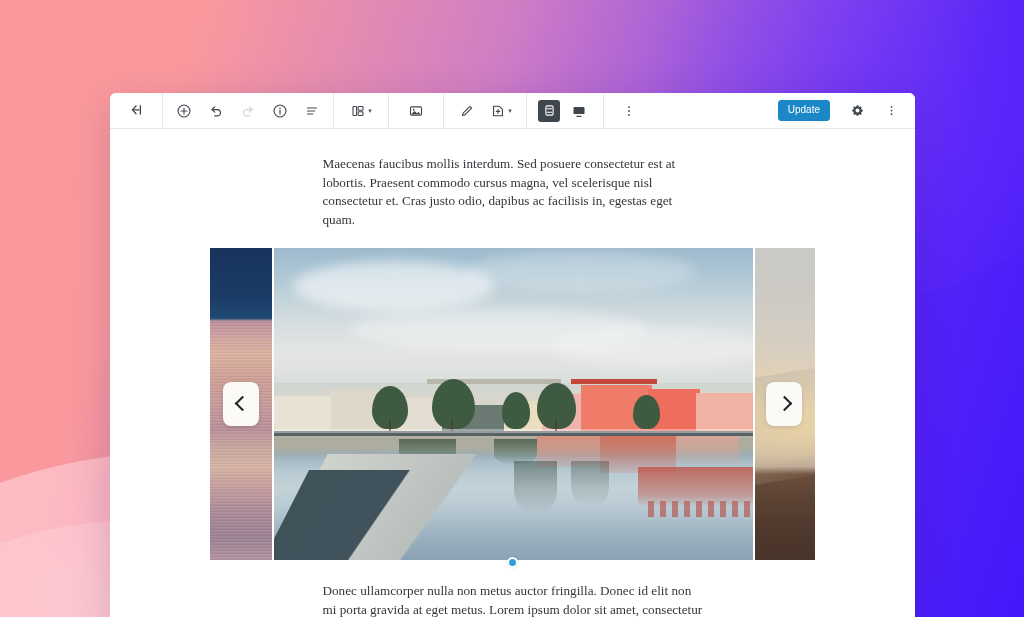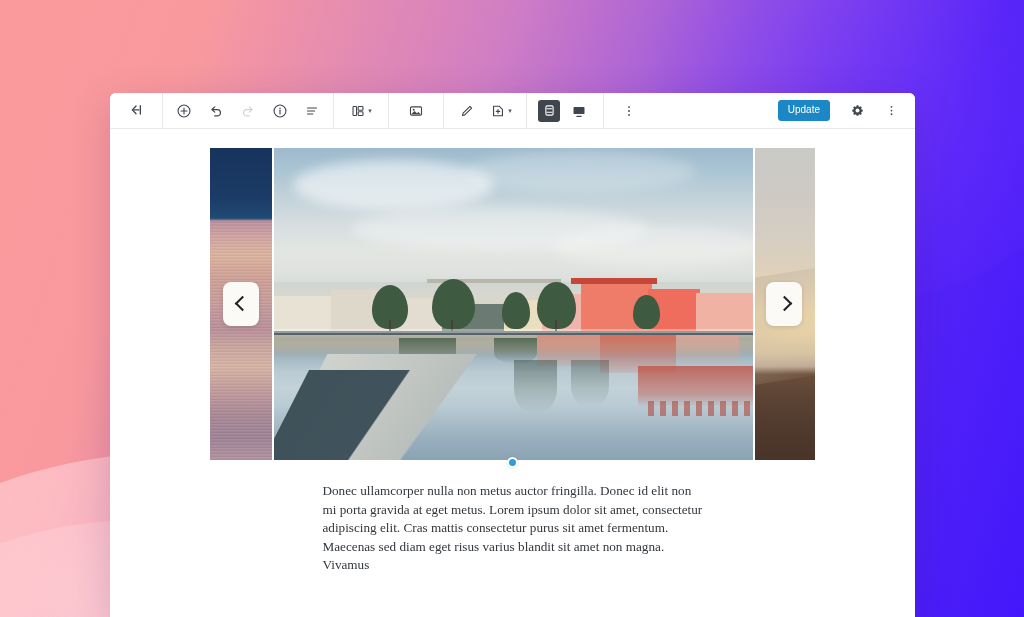--- a/index.html
+++ b/index.html
@@ -482,20 +482,21 @@
             <circle cx="9" cy="4.6" r="1.05" fill="#40464d"></circle>
             <circle cx="9" cy="9" r="1.05" fill="#40464d"></circle>
             <circle cx="9" cy="13.4" r="1.05" fill="#40464d"></circle>
           </svg>
         </div>
       </div>
     </div>
 
     <div id="content">
 
+      <p class="para" id="para-top">Maecenas faucibus mollis interdum. Sed posuere consectetur est at lobortis. Praesent commodo cursus magna, vel scelerisque nisl consectetur et. Cras justo odio, dapibus ac facilisis in, egestas eget quam.</p>
 
       <div id="gallery">
 
         <div class="slide" id="slide-prev">
           <div id="art-prev"></div>
         </div>
 
         <div class="slide" id="slide-main">
           <div id="art-main">
             <div class="m-sky"></div>

